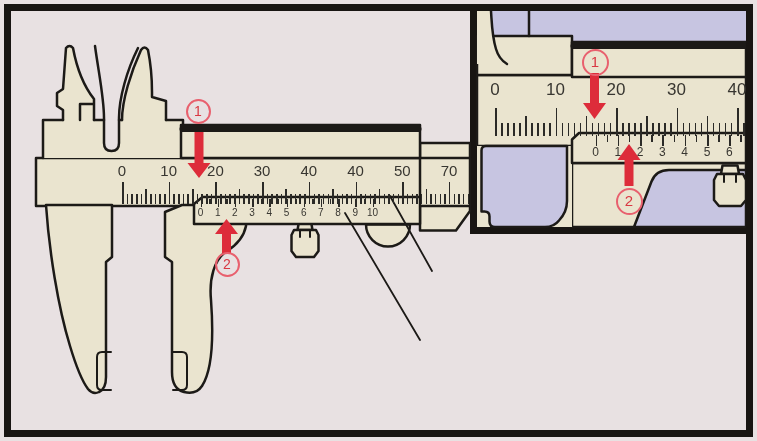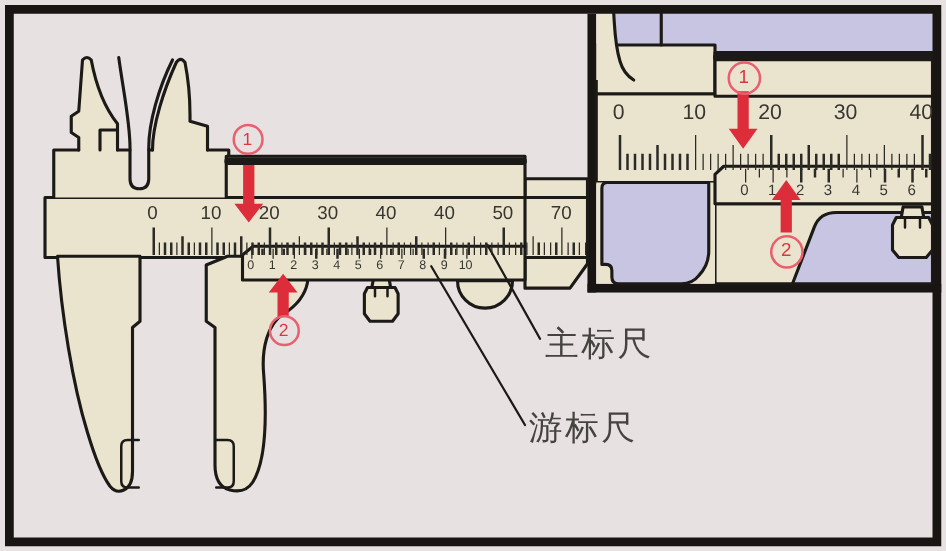--- a/index.html
+++ b/index.html
@@ -292,17 +292,15 @@
       <path d="M590,73 h9 v30 h7 l-11.5,16 l-11.5,-16 h7 z"></path>
       <path d="M629,144 l11.5,16 h-7 v26 h-9 v-26 h-7 z"></path>
     </g>
   </svg>
 
   <div class="callout small" style="left:185.5px;top:98.5px;">1</div>
   <div class="callout small" style="left:214.5px;top:251.5px;">2</div>
   <div class="callout big" style="left:581.5px;top:48.5px;">1</div>
   <div class="callout big" style="left:615.5px;top:187.5px;">2</div>
 
-  <div class="cjk-label" style="left:436px;top:257px;">主标尺</div>
-  <div class="cjk-label" style="left:423px;top:324px;">游标尺</div>
 
   <div class="frame"></div>
 </div>
 
 </body></html>

